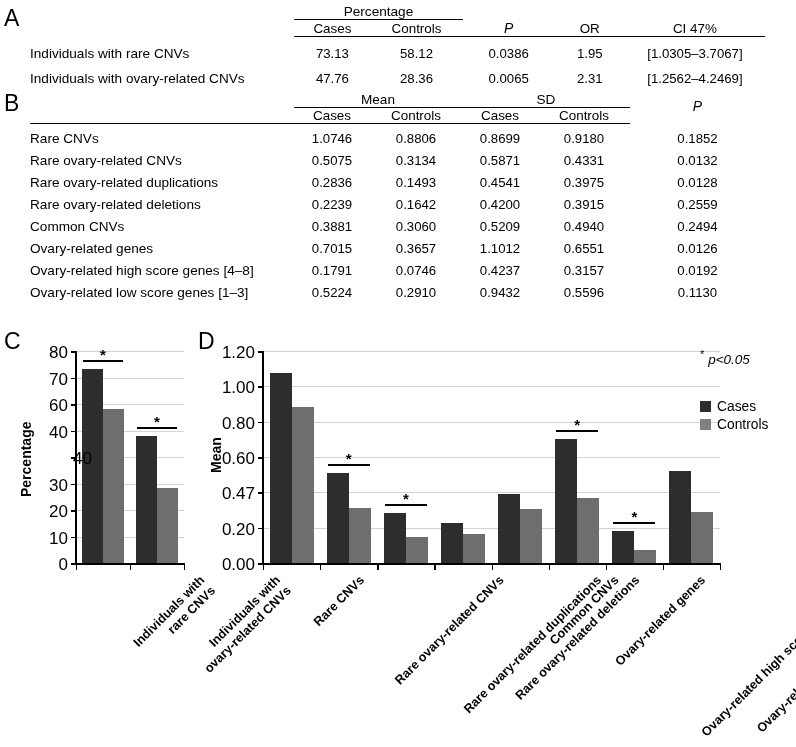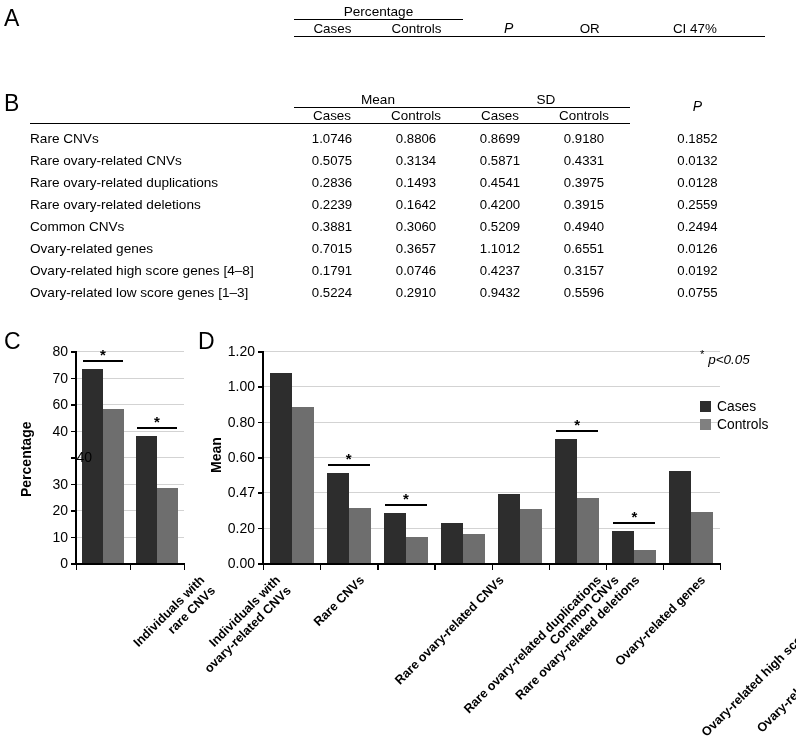--- a/index.html
+++ b/index.html
@@ -23,21 +23,21 @@
   .bb{border-bottom:1.6px solid #000;}
   .bb-thin{border-bottom:1.3px solid #000;}
 
   
   .chart{position:absolute;}
   .plot{position:absolute;box-sizing:border-box;}
   .gridline{position:absolute;left:0;height:1px;background:#d3d3d3;}
   .axis-y{position:absolute;top:0;width:1.7px;background:#000;}
   .axis-x{position:absolute;left:0;height:1.7px;background:#000;}
   .tick{position:absolute;width:4px;height:1.5px;background:#000;left:-4px;}
-  .ytlabel{position:absolute;font-size:14px;text-align:right;
+  .ytlabel{position:absolute;font-size:17px;text-align:right;
            line-height:1;white-space:nowrap;}
   .bar{position:absolute;bottom:0;}
   .bar.cases{background:#2d2d2d;}
   .bar.controls{background:#6e6e6e;}
   .sigline{position:absolute;height:2px;background:#000;}
   .sigstar{position:absolute;font-size:15px;line-height:1;font-weight:bold;
            text-align:center;}
   .axtitle{position:absolute;font-weight:bold;font-size:14px;
            transform-origin:0 0;transform:rotate(-90deg);white-space:nowrap;}
   .xlab{position:absolute;font-size:12.6px;font-weight:bold;line-height:1.18;
@@ -75,20 +75,36 @@
           <td colspan="3"></td>
         </tr>
         <tr>
           <td></td>
           <td class="hdr bb">Cases</td>
           <td class="hdr bb">Controls</td>
           <td class="hdr-ital bb">P</td>
           <td class="hdr bb">OR</td>
           <td class="hdr bb">CI 47%</td>
         </tr>
+        <tr style="height:25px;">
+          <td class="rowlabel">Individuals with rare CNVs</td>
+          <td class="num">73.13</td>
+          <td class="num">58.12</td>
+          <td class="num bold">0.0386</td>
+          <td class="num">1.95</td>
+          <td class="num">[1.0305–3.7067]</td>
+        </tr>
+        <tr style="height:25px;">
+          <td class="rowlabel">Individuals with ovary-related CNVs</td>
+          <td class="num">47.76</td>
+          <td class="num">28.36</td>
+          <td class="num bold">0.0065</td>
+          <td class="num">2.31</td>
+          <td class="num">[1.2562–4.2469]</td>
+        </tr>
       </tbody>
     </table>
 </div>
 
 <div class="panel-letter" style="left:4px;top:92px;">B</div>
 
 <div class="tblwrap" id="tbl-b-wrap" style="left:30px;top:92px;width:760px;">
   <table class="sci" id="table-b" style="width:735px;">
       <colgroup>
         <col style="width:264px">
@@ -167,21 +183,21 @@
           <td class="num">0.4237</td>
           <td class="num">0.3157</td>
           <td class="num bold">0.0192</td>
         </tr>
         <tr style="height:22px;">
           <td class="rowlabel">Ovary-related low score genes [1–3]</td>
           <td class="num">0.5224</td>
           <td class="num">0.2910</td>
           <td class="num">0.9432</td>
           <td class="num">0.5596</td>
-          <td class="num">0.0755</td>
+          <td class="num">0.1130</td>
         </tr>
       </tbody>
     </table>
 </div>
 
 <div class="panel-letter" style="left:4px;top:330px;">C</div>
 
 <div class="chart" id="chart-c" style="left:0px;top:330px;width:200px;height:420px;">
     <div class="plot" style="left:76px;top:21px;width:108px;height:212px;">
       <div class="gridline" style="top:185.5px;width:108px;"></div>

